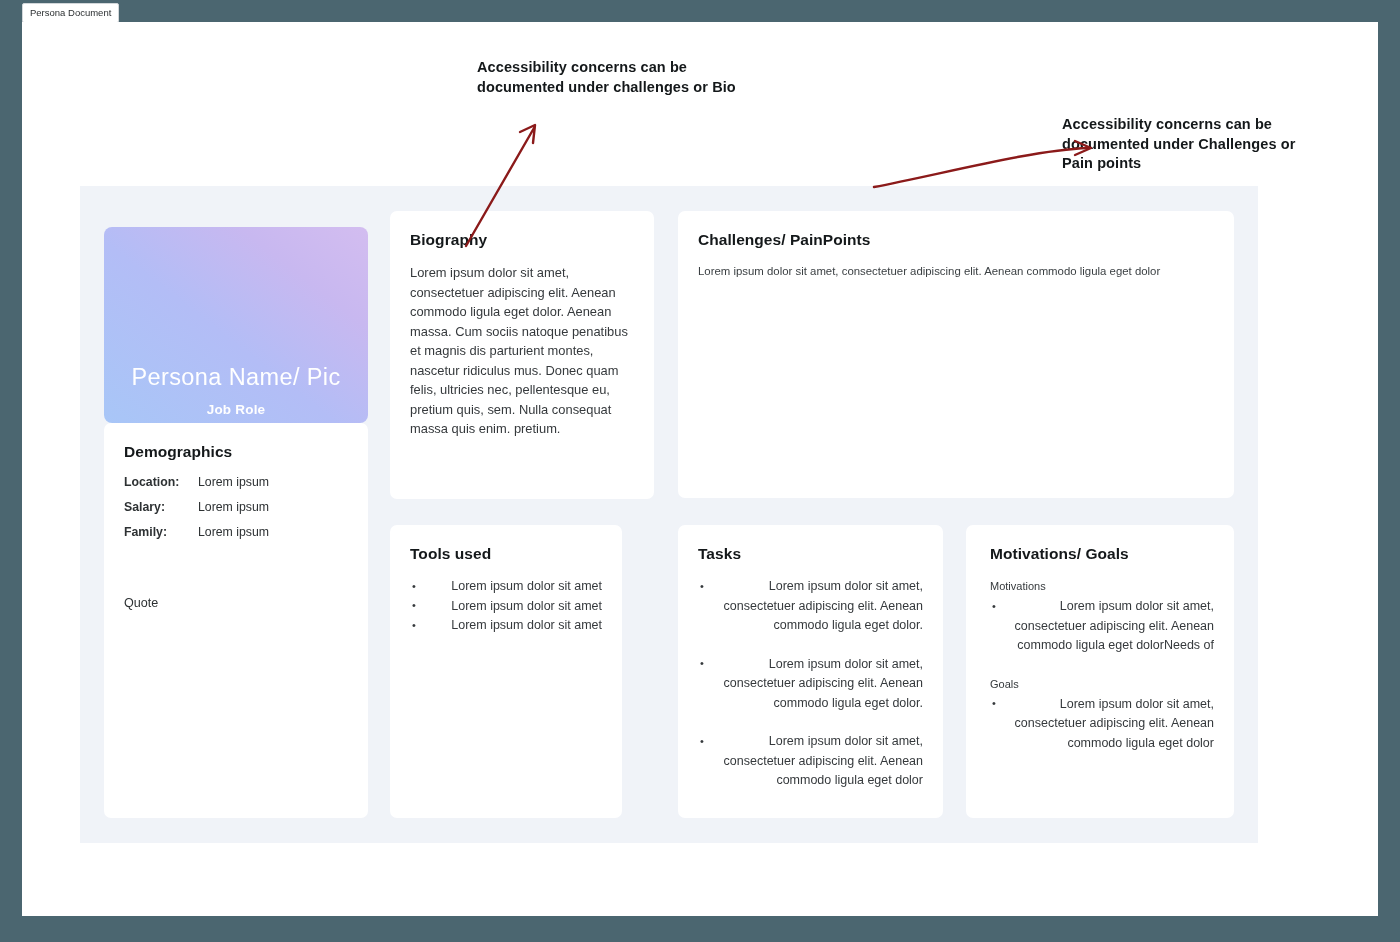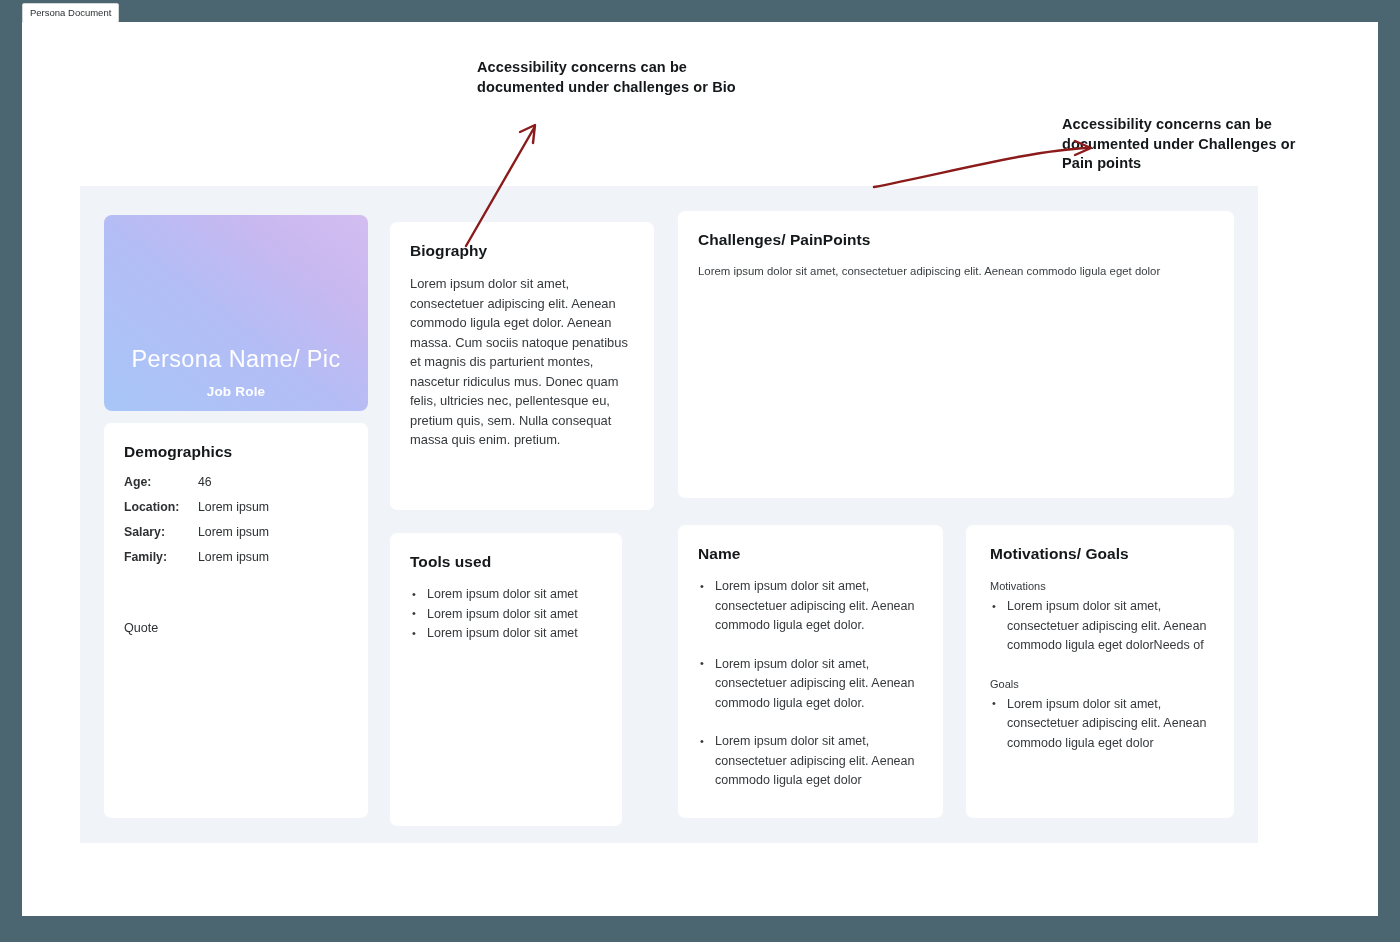--- a/index.html
+++ b/index.html
@@ -109,30 +109,30 @@
     font-size: 15.5px;
     font-weight: bold;
     color: #14181a;
     margin-bottom: 14px;
     letter-spacing: 0.05px;
   }
 
   
   .hero {
     left: 0;
-    top: 4px;
+    top: 16px;
     width: 264px;
     height: 196px;
     border-radius: 8px;
     background: linear-gradient(38deg, #a8c6f7 0%, #b3bdf6 45%, #c8b8f0 75%, #d3bdf0 100%);
     display: flex;
     flex-direction: column;
     align-items: center;
     justify-content: flex-end;
-    padding-bottom: 12px;
+    padding-bottom: 6px;
   }
   .hero-name {
     font-size: 23.5px;
     color: #ffffff;
     letter-spacing: 0.4px;
     font-weight: normal;
     margin-bottom: 11px;
   }
   .hero-role {
     font-size: 13.5px;
@@ -160,21 +160,21 @@
   .demo-value { color: #3a3f42; padding-left: 4px !important; }
   .quote-label {
     font-size: 12.6px;
     color: #2d3133;
     margin-top: 46px;
   }
 
   
   .biography {
     left: 286px;
-    top: 11px;
+    top: 0;
     width: 264px;
     height: 288px;
   }
   .bio-body {
     font-size: 12.9px;
     color: #35393c;
     line-height: 19.5px;
   }
 
   
@@ -189,40 +189,40 @@
     color: #3a3f42;
     line-height: 17px;
   }
 
   
   .tools {
     left: 286px;
     top: 314px;
     width: 232px;
     height: 293px;
-    margin-top: 8px;
   }
   .tasks {
     left: 574px;
     top: 314px;
     width: 265px;
     height: 293px;
   }
   .motivations {
     left: 862px;
     top: 314px;
     width: 268px;
     height: 293px;
     padding-left: 24px;
   }
 
   ul.bullets {
     list-style: none;
     margin: 0;
     padding: 0;
+    text-align: right;
   }
   ul.bullets li {
     position: relative;
     padding-left: 17px;
     font-size: 12.5px;
     color: #35393c;
     line-height: 19.5px;
   }
   ul.bullets li::before {
     content: "\2022";
@@ -258,24 +258,20 @@
 
       <div class="card hero">
         <div class="hero-name">Persona Name/ Pic</div>
         <div class="hero-role">Job Role</div>
       </div>
 
       <div class="card card-pad demographics">
         <h2 class="card-title">Demographics</h2>
         <table class="demo-table">
           <tbody>
-            <tr>
-              <td class="demo-label">Age:</td>
-              <td class="demo-value">46</td>
-            </tr>
             <tr>
               <td class="demo-label">Location:</td>
               <td class="demo-value">Lorem ipsum</td>
             </tr>
             <tr>
               <td class="demo-label">Salary:</td>
               <td class="demo-value">Lorem ipsum</td>
             </tr>
             <tr>
               <td class="demo-label">Family:</td>
@@ -299,21 +295,21 @@
       <div class="card card-pad tools">
         <h2 class="card-title">Tools used</h2>
         <ul class="bullets tight">
           <li>Lorem ipsum dolor sit amet</li>
           <li>Lorem ipsum dolor sit amet</li>
           <li>Lorem ipsum dolor sit amet</li>
         </ul>
       </div>
 
       <div class="card card-pad tasks">
-        <h2 class="card-title">Name</h2>
+        <h2 class="card-title">Tasks</h2>
         <ul class="bullets loose">
           <li>Lorem ipsum dolor sit amet, consectetuer adipiscing elit. Aenean commodo ligula eget dolor.</li>
           <li>Lorem ipsum dolor sit amet, consectetuer adipiscing elit. Aenean commodo ligula eget dolor.</li>
           <li>Lorem ipsum dolor sit amet, consectetuer adipiscing elit. Aenean commodo ligula eget dolor</li>
         </ul>
       </div>
 
       <div class="card card-pad motivations">
         <h2 class="card-title">Motivations/ Goals</h2>
 

